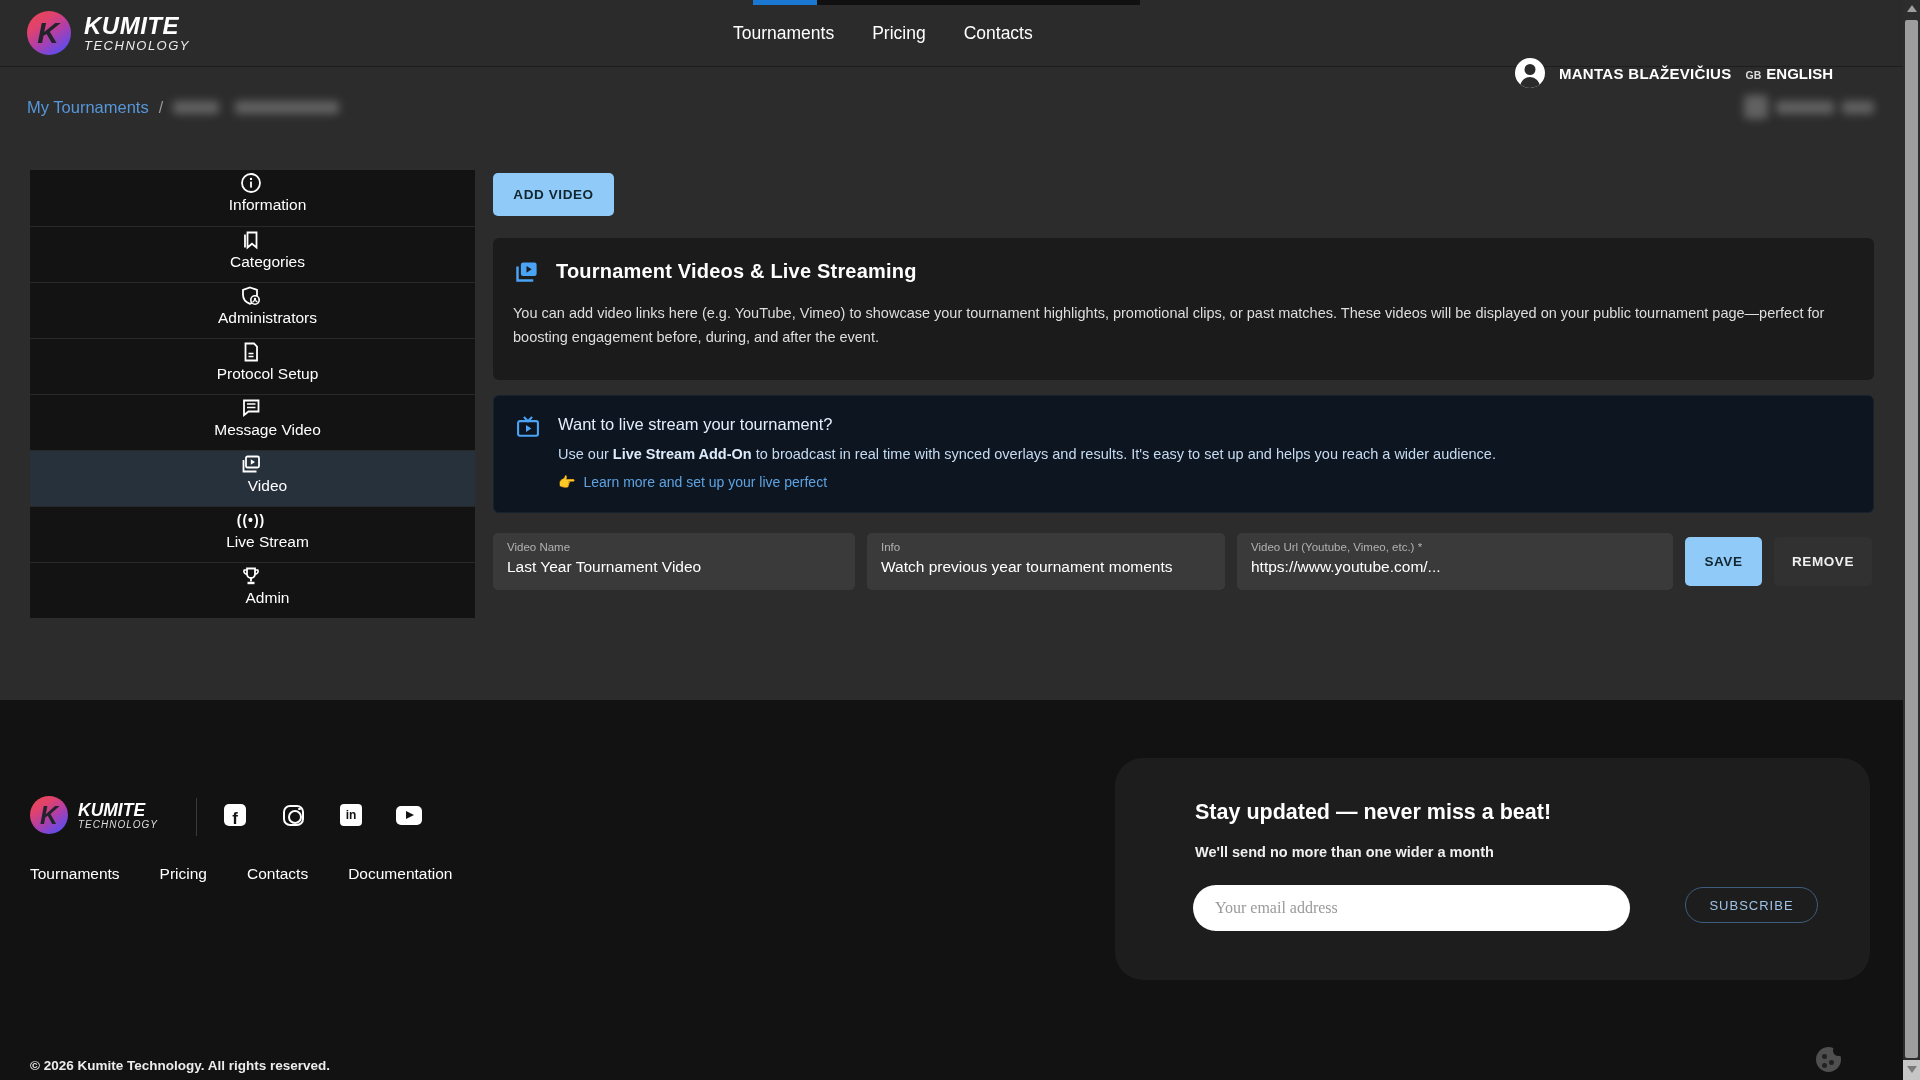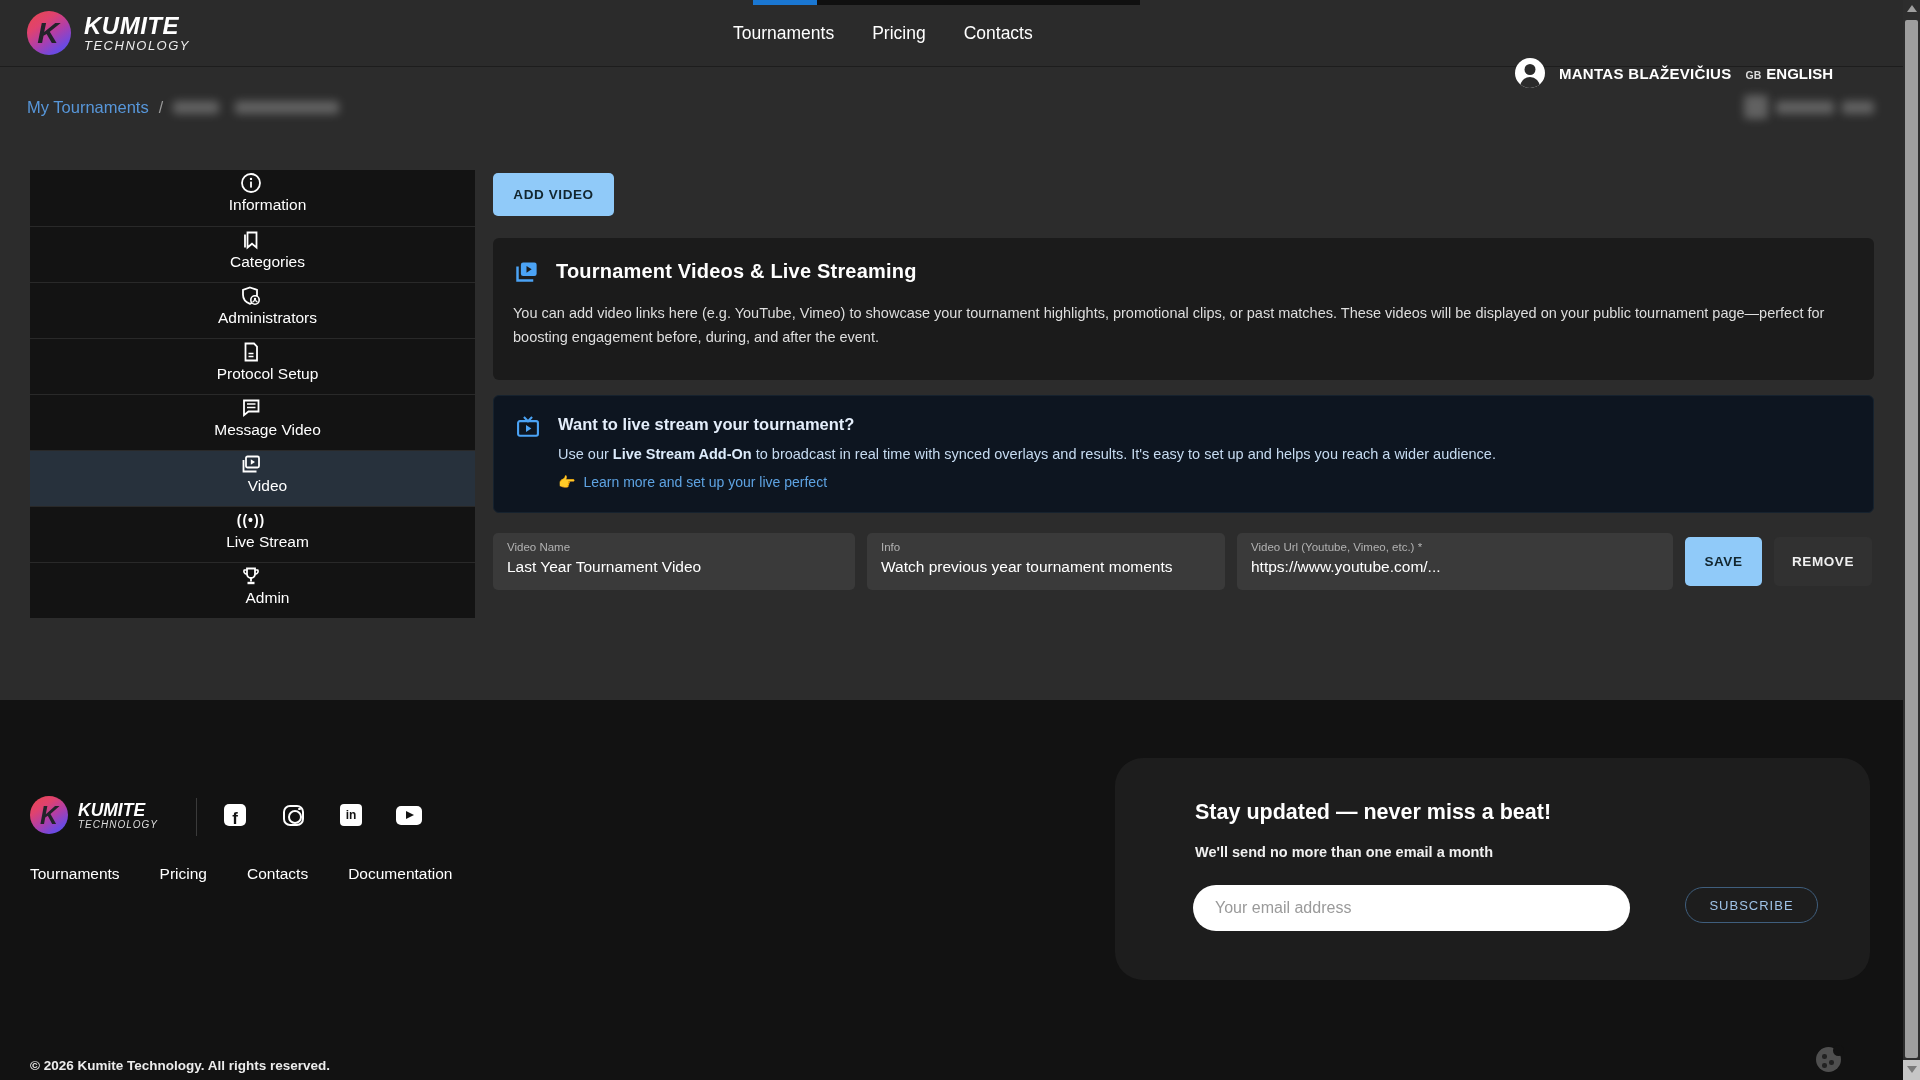--- a/index.html
+++ b/index.html
@@ -56,21 +56,21 @@
      font-weight:700; font-size:13.5px; letter-spacing:.6px; cursor:pointer; font-family:inherit; }
   .add-video { left:493px; top:173px; width:121px; height:43px; }
   .panel1 { position:absolute; left:493px; top:238px; width:1381px; height:142px; background:#1b1b1b; border-radius:6px; padding:20px; }
   .panel1 .titlerow { display:flex; align-items:center; gap:16px; }
   .panel1 h1 { color:#fff; font-size:20px; font-weight:700; letter-spacing:.2px; }
   .panel1 p { margin-top:16px; color:#dedede; font-size:14.5px; line-height:24px; max-width:1345px; }
 
   .livebox { position:absolute; left:493px; top:395px; width:1381px; height:118px; background:#0d1520;
      border:1px solid #16222e; border-radius:6px; padding:17px 20px; }
   .livebox .inner { display:flex; gap:16px; }
-  .livebox .txt .lt { color:#e4eefb; font-size:16.5px; font-weight:700; margin-top:2px; }
+  .livebox .txt .lt { color:#e4eefb; font-size:16.5px; font-weight:400; margin-top:2px; }
   .livebox .txt .lb { color:#c6dbf1; font-size:14.5px; margin-top:12px; }
   .livebox .txt .lb b { color:#dcebfb; }
   .livelink { display:flex; align-items:center; gap:8px; margin-top:12px; cursor:pointer; }
   .livelink .pointer { font-size:14px; }
   .livelink .ltext { color:#5ea3e2; font-size:14px; }
 
   .field { position:absolute; top:533px; height:57px; background:#3a3a3a; border-radius:5px; padding:8px 14px; cursor:text; overflow:hidden; }
   .field .flabel { color:#b2b2b2; font-size:11.5px; }
   .field .fvalue { color:#fff; font-size:15.5px; margin-top:5px; white-space:nowrap; }
   .f1 { left:493px;  width:362px; }
@@ -102,21 +102,21 @@
   .yt { width:26px; height:19px; background:#fff; border-radius:5px; position:relative; }
   .yt::after { content:""; position:absolute; left:10px; top:5px; border-left:8px solid #121212;
         border-top:4.5px solid transparent; border-bottom:4.5px solid transparent; }
   .f-links { position:absolute; left:30px; top:165px; display:flex; gap:40px; }
   .f-links span { color:#fff; font-size:15.5px; cursor:pointer; }
 
   .news-card { position:absolute; left:1115px; top:58px; width:755px; height:222px; background:#1d1d1d; border-radius:28px; }
   .news-title { position:absolute; left:80px; top:42px; color:#fff; font-size:21.5px; font-weight:700; }
   .news-sub { position:absolute; left:80px; top:86px; color:#f0f0f0; font-size:14.5px; font-weight:600; }
   .news-input { position:absolute; left:78px; top:127px; width:437px; height:46px; background:#fff; border:none;
-      border-radius:23px; padding:0 22px; font-size:16px; color:#333; font-family:Liberation Sans, sans-serif; outline:none; }
+      border-radius:23px; padding:0 22px; font-size:16px; color:#333; font-family:Liberation Serif, serif; outline:none; }
   .news-input::placeholder { color:#9a9a9a; }
   .subscribe { position:absolute; left:570px; top:129px; width:133px; height:36px; background:transparent;
       border:1px solid #3f5e7d; border-radius:21px; color:#9fc3e8; font-size:13px; letter-spacing:1px;
       cursor:pointer; font-family:inherit; }
   .copyright { position:absolute; left:30px; top:358px; color:#ececec; font-size:13.5px; font-weight:700; }
   .cookie { position:absolute; right:62px; top:347px; width:25px; height:25px; border-radius:50%; background:#4f4f4f;
       position:absolute; cursor:pointer; }
   .cookie::before { content:""; position:absolute; right:-3px; top:-2px; width:11px; height:11px; border-radius:50%; background:#121212; }
   .cookie i { position:absolute; width:4.5px; height:4.5px; border-radius:50%; background:#222; }
   .cookie i:nth-child(1){ left:6px; top:7px; } .cookie i:nth-child(2){ left:13px; top:13px; } .cookie i:nth-child(3){ left:6px; top:16px; }
@@ -338,21 +338,21 @@
     </div>
     <div class="f-links">
       <span>Tournaments</span>
       <span>Pricing</span>
       <span>Contacts</span>
       <span>Documentation</span>
     </div>
 
     <div class="news-card">
       <div class="news-title">Stay updated — never miss a beat!</div>
-      <div class="news-sub">We'll send no more than one email a month</div>
+      <div class="news-sub">We'll send no more than one wider a month</div>
       <input class="news-input" type="text" placeholder="Your email address" style="">
       <button class="subscribe">SUBSCRIBE</button>
     </div>
 
     <div class="copyright">© 2026 Kumite Technology. All rights reserved.</div>
     <div class="cookie">
         <i></i>
         <i></i>
         <i></i>
       </div>

